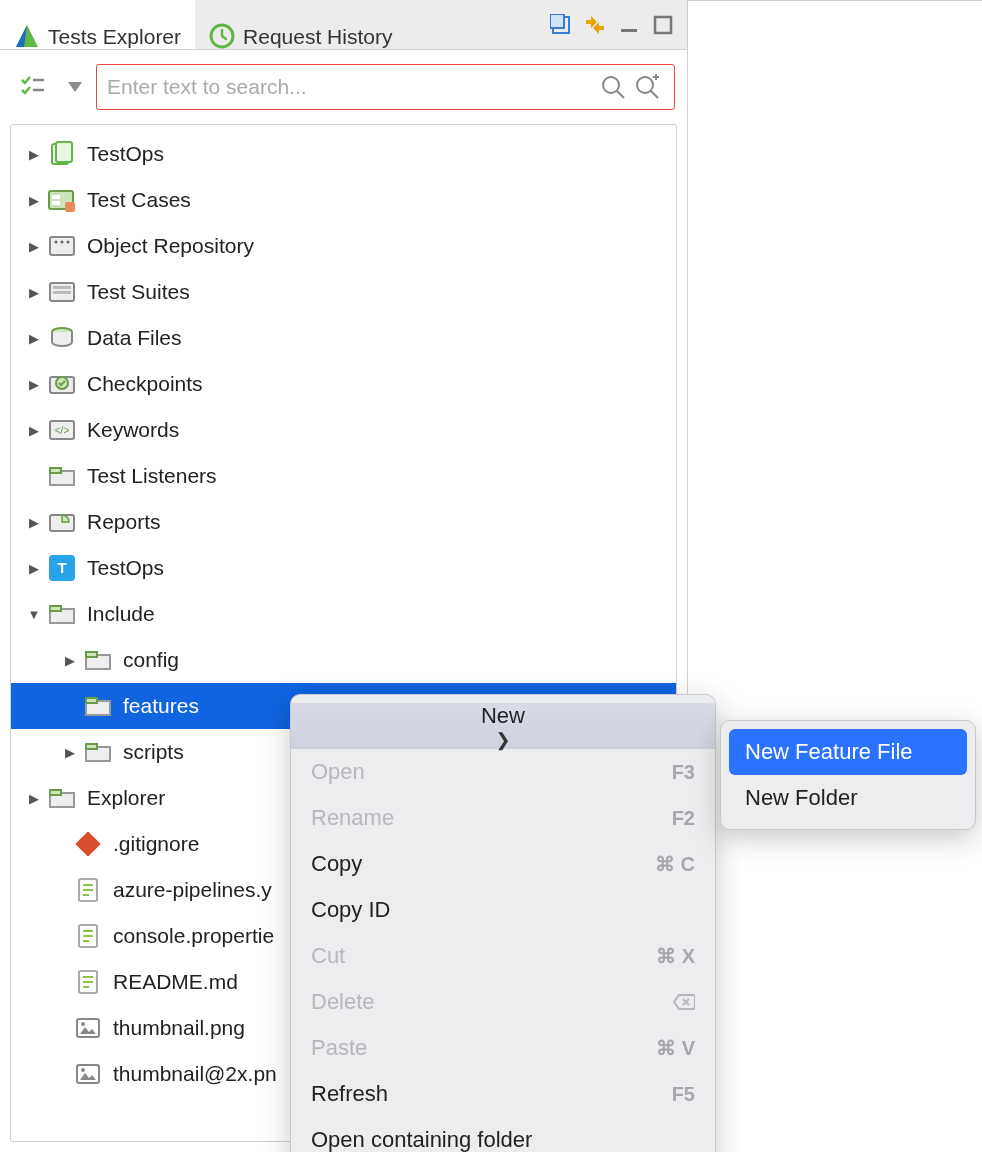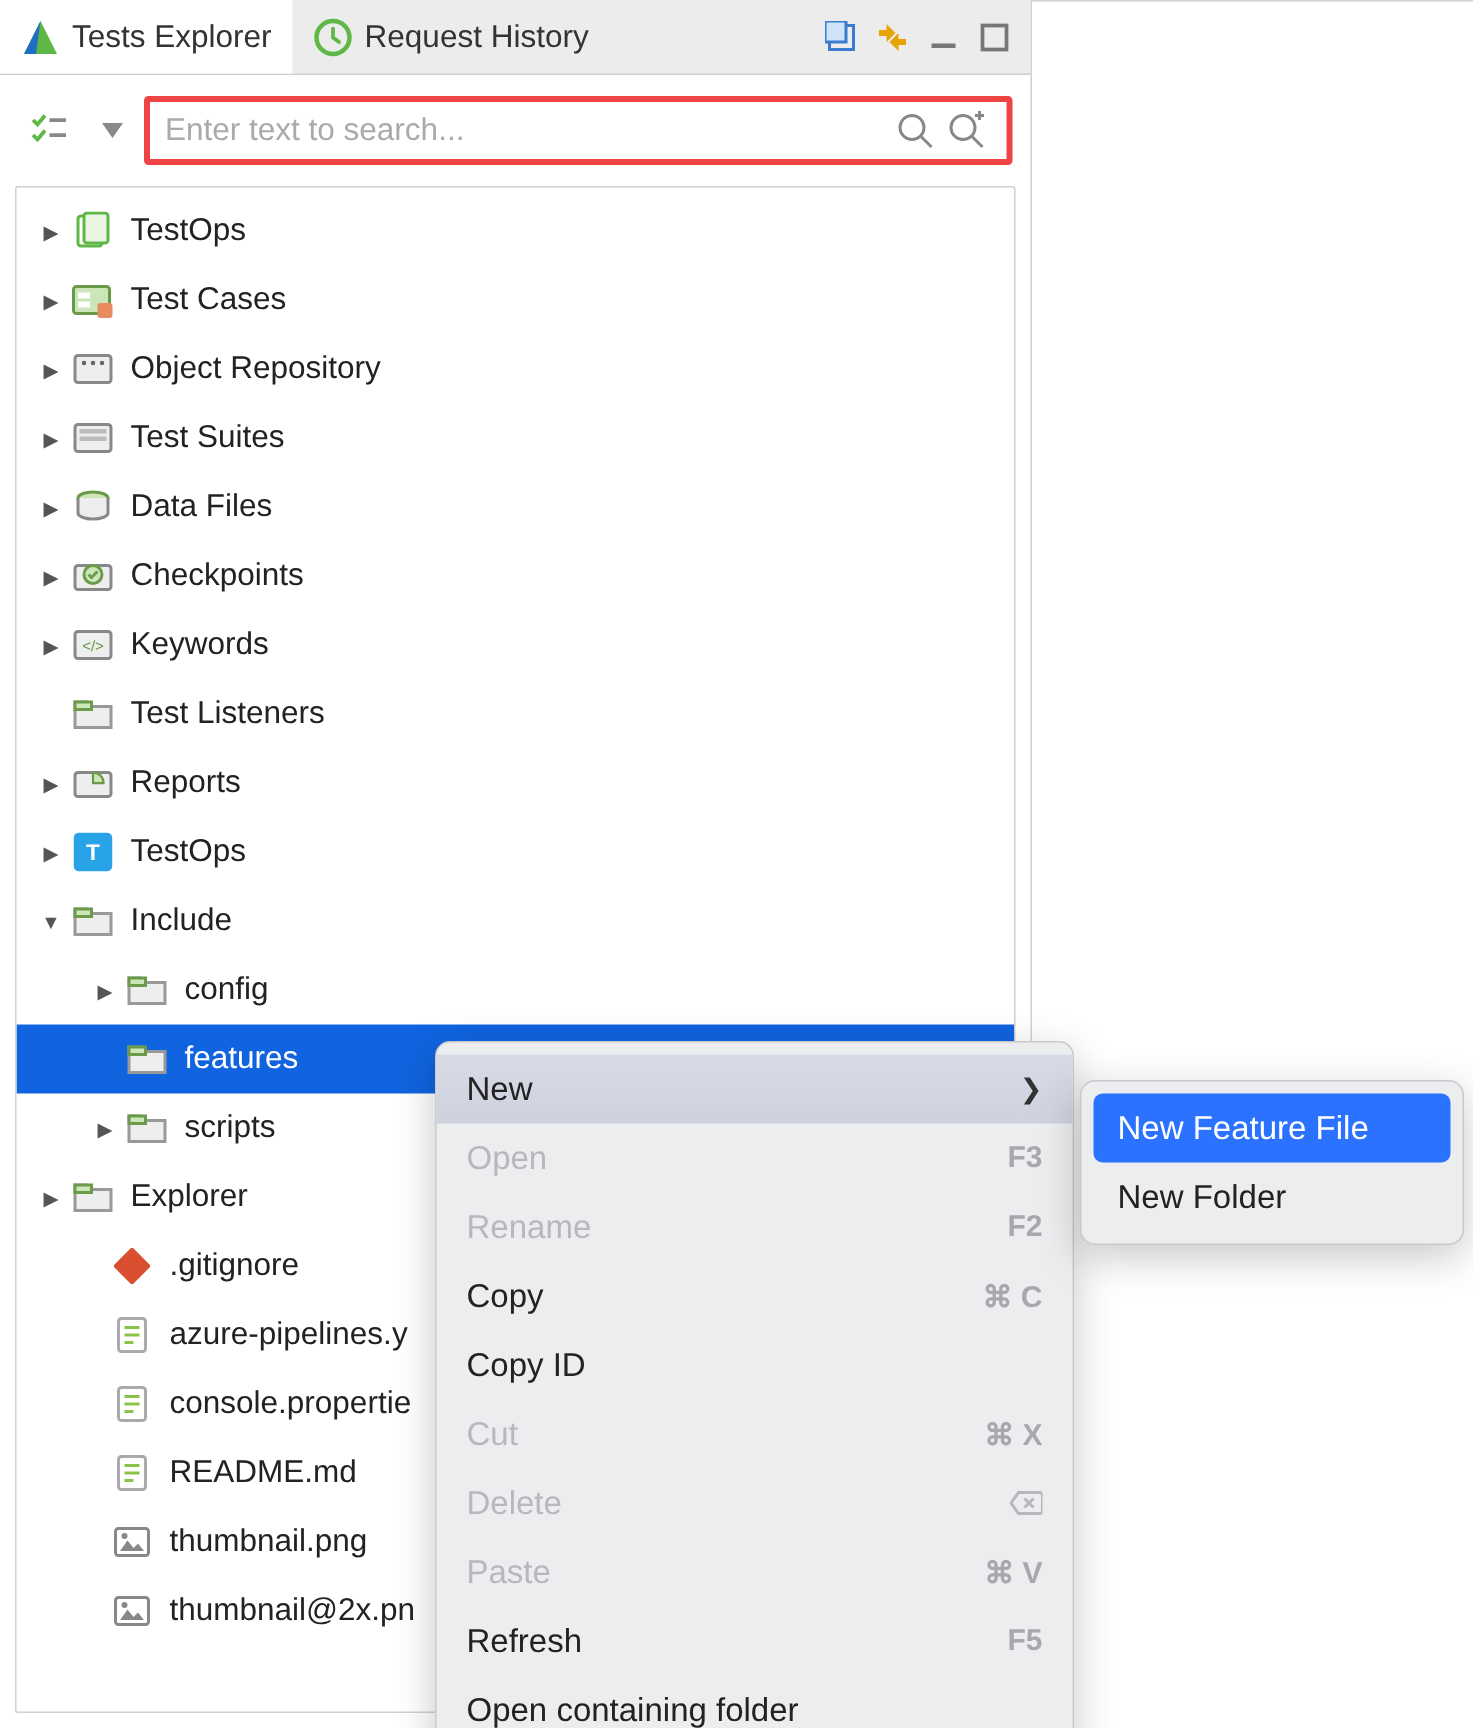--- a/index.html
+++ b/index.html
@@ -4,50 +4,50 @@
 <style>
 * { box-sizing: border-box; margin: 0; padding: 0; font-family: -apple-system, BlinkMacSystemFont, "Segoe UI", Arial, sans-serif; }
 body { background: #fff; width: 982px; height: 1152px; overflow: hidden; position: relative; }
 
 .container { display: flex; height: 100%; }
 .left-panel { width: 688px; display: flex; flex-direction: column; border-right: 1px solid #d0d0d0; }
 .right-panel { flex: 1; background: #fff; border-top: 1px solid #d0d0d0; }
 
 
 .tabs-bar { display: flex; align-items: center; background: #ececec; height: 50px; border-bottom: 1px solid #d0d0d0; }
-.tab { display: flex; align-items: center; gap: 8px; padding: 0 14px; height: 100%; font-size: 21px; color: #333; cursor: pointer; }
+.tab { display: flex; align-items: flex-end; gap: 8px; padding: 0 14px; height: 100%; font-size: 21px; color: #333; cursor: pointer; }
 .tab.active { background: #fff; }
 .tab-icon { width: 26px; height: 26px; display:inline-flex; align-items:center; justify-content:center; }
 .tab-toolbar { margin-left: auto; display: flex; gap: 6px; padding-right: 10px; }
 .tab-tool { width: 28px; height: 28px; display:flex; align-items:center; justify-content:center; cursor:pointer; }
 
 
 .search-bar { display: flex; align-items: center; padding: 14px 12px; gap: 10px; }
 .filter-btn { width: 42px; height: 42px; display:flex; align-items:center; justify-content:center; cursor:pointer; }
 .dropdown-btn { width: 22px; height: 42px; display:flex; align-items:center; justify-content:center; cursor:pointer; color:#8a8a8a; }
-.search-input-wrap { flex: 1; display:flex; align-items:center; border: 4px solid #ef4444; border-radius: 3px; height: 46px; padding: 0 10px; }
+.search-input-wrap { flex: 1; display:flex; align-items:center; border: 1px solid #ef4444; border-radius: 3px; height: 46px; padding: 0 10px; }
 .search-input { flex: 1; border: none; outline: none; font-size: 21px; color: #555; background: transparent; }
 .search-input::placeholder { color: #aaa; }
 .search-icon-btn { width: 34px; height: 34px; display:flex; align-items:center; justify-content:center; cursor:pointer; color:#888; }
 
 
 .tree-wrap { flex:1; overflow:auto; border:1px solid #d0d0d0; margin:0 10px 10px 10px; border-radius:2px; }
 .tree { padding: 6px 0; }
 .tree-row { display:flex; align-items:center; height:46px; font-size:21px; color:#222; cursor:pointer; position:relative; }
 .tree-row.selected { background:#1064e0; color:#fff; }
 .caret { width: 26px; display:flex; align-items:center; justify-content:center; color:#555; font-size:13px; }
 .tree-row.selected .caret { color:#fff; }
 .caret.none { visibility:hidden; }
 .node-icon { width: 30px; height: 30px; margin-right: 10px; display:flex; align-items:center; justify-content:center; }
 
 
 .context-menu { position:absolute; left:290px; top:694px; width:426px; background:#ecedef; border:1px solid #c9c9cd; border-radius:10px; box-shadow:0 8px 28px rgba(0,0,0,0.22); padding:8px 0; z-index:10; }
 .ctx-item { display:flex; align-items:center; height:46px; padding:0 20px; font-size:22px; color:#222; cursor:pointer; }
 .ctx-item.disabled { color:#b8b8bc; cursor:default; }
-.ctx-item.highlight { background:linear-gradient(#d8dbe6,#cfd2de); }
+.ctx-item.highlight { background:linear-gradient(#d8dbe6,#cfd2de);flex-direction:column; }
 .ctx-label { flex:1; }
 .ctx-shortcut { color:#a8a8ac; font-size:20px; display:flex; align-items:center; gap:3px;font-weight:bold; }
 .ctx-arrow { color:#333; font-size:18px; }
 
 .submenu { position:absolute; left:720px; top:720px; width:256px; background:#ecedef; border:1px solid #c9c9cd; border-radius:10px; box-shadow:0 8px 28px rgba(0,0,0,0.22); padding:8px; z-index:11; }
 .sub-item { display:flex; align-items:center; height:46px; padding:0 16px; font-size:22px; color:#222; border-radius:6px; cursor:pointer; }
 .sub-item.active { background:#2a72ff; color:#fff; }
 
 
 svg { display:block; }

